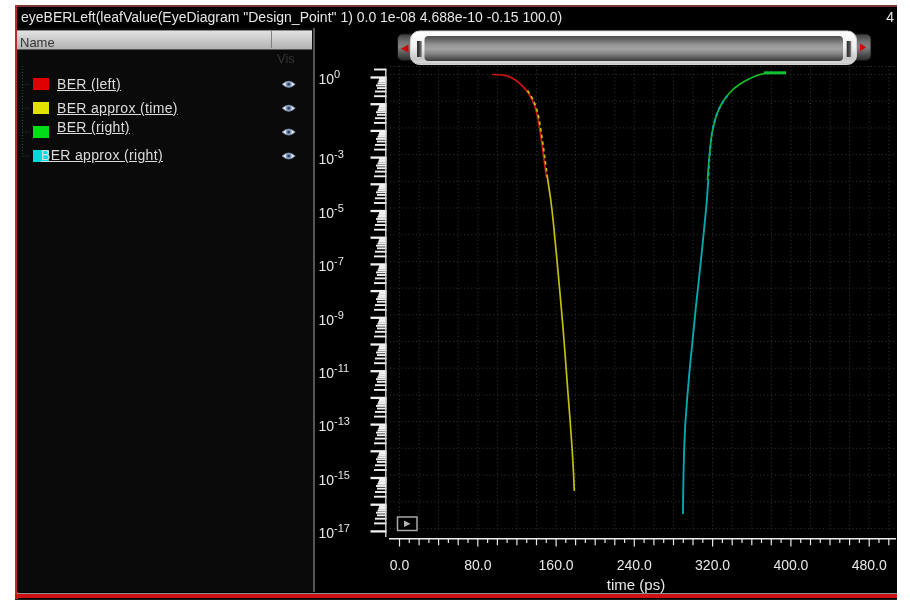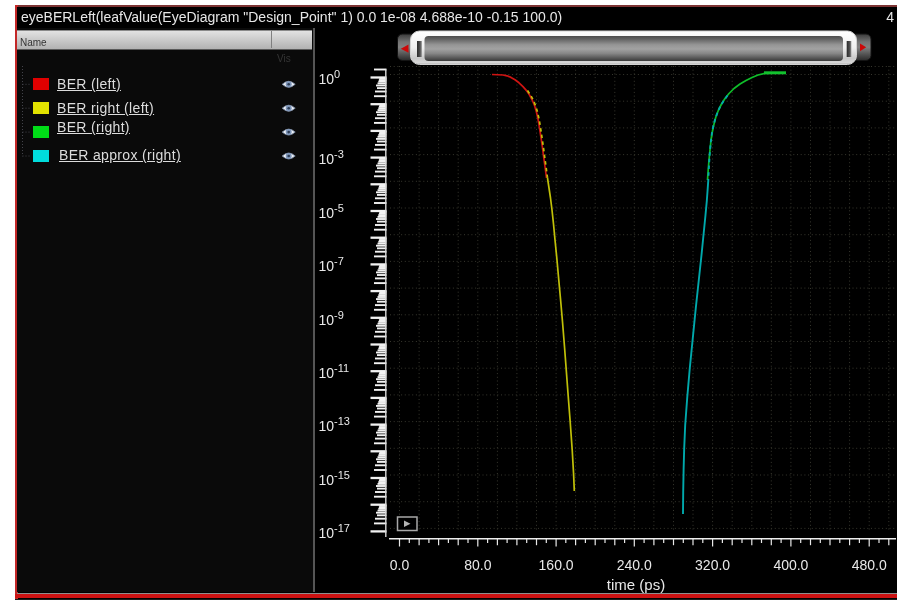--- a/index.html
+++ b/index.html
@@ -11,21 +11,21 @@
 #bGray { position:absolute; left:17px; top:592.5px; width:880px; height:1.8px; background:#8f8f8f; }
 #bRed { position:absolute; left:15px; top:594.3px; width:882px; height:4.2px; background:#cc1212; }
 #bDark { position:absolute; left:15px; top:598.5px; width:882px; height:1.5px; background:#1c1c1c; }
 #title { position:absolute; left:17px; top:7px; width:880px; height:21px; background:#000;
   color:#e6e6e6; font-size:14px; line-height:21px; padding-left:4px; white-space:nowrap; }
 #title .r4 { position:absolute; right:3px; top:0; }
 #lpanel { position:absolute; left:17px; top:28px; width:296px; height:564px; background:#0a0a0a; }
 #hdr { position:absolute; left:0; top:2px; width:295px; height:20px;
   background:linear-gradient(180deg,#e2e2e2 0%,#cccccc 45%,#b2b2b2 100%);
   border-top:1px solid #8a8a8a; border-bottom:1.5px solid #5a5a5a;
-  color:#353535; font-size:10px; line-height:18px; }
+  color:#353535; font-size:13px; line-height:18px; }
 #hdr .nm { position:absolute; left:3px; top:3px; }
 #hdr .dv { position:absolute; left:254px; top:0; width:1px; height:17px; background:#808080; }
 #hdr .vs { position:absolute; left:260px; top:19px; }
 .sw { position:absolute; width:16px; height:12px; }
 .lt { position:absolute; color:#dcdcdc; font-size:14px; letter-spacing:0.33px; white-space:pre;text-decoration:underline; }
 #lsvg { position:absolute; left:0; top:0; }
 #pdiv { position:absolute; left:313px; top:28px; width:2px; height:564px; background:#555555; }
 #plot { position:absolute; left:313px; top:28px; }
 </style></head>
 <body>
@@ -68,25 +68,25 @@
 </g>
 <g transform="translate(264.7,122.8)">
 <path d="M0.5,5.2 Q7,-0.8 13.5,5.2 Q7,11.2 0.5,5.2" fill="#eef1f6" stroke="#7888a0" stroke-width="0.9"></path>
 <circle cx="7" cy="5.2" r="3" fill="#7e96ba"></circle>
           <circle cx="7" cy="5.2" r="1.3" fill="#2c3c55"></circle>
 </g>
     </svg>
     <div class="sw" style="left:16px;top:50.3px;background:#e00000"></div>
       <div class="lt" style="left:40px;top:47.6px">BER (left)</div>
 <div class="sw" style="left:16px;top:74.2px;background:#e2e200"></div>
-      <div class="lt" style="left:40px;top:71.5px">BER right (left)</div>
+      <div class="lt" style="left:40px;top:71.5px">BER approx (time)</div>
 <div class="sw" style="left:16px;top:98.1px;background:#00dc17"></div>
       <div class="lt" style="left:40px;top:91px">BER (right)</div>
 <div class="sw" style="left:16px;top:122.0px;background:#00dcdc"></div>
-      <div class="lt" style="left:42px;top:119.3px">BER approx (right)</div>
+      <div class="lt" style="left:24px;top:119.3px">BER approx (right)</div>
   </div>
   <div id="pdiv"></div>
   <svg id="plot" width="584" height="565" viewBox="313 28 584 565">
     <defs>
       <linearGradient id="trk" x1="0" y1="0" x2="0" y2="1">
         <stop offset="0" stop-color="#3a3a3a"></stop>
           <stop offset="0.3" stop-color="#747474"></stop>
         <stop offset="0.5" stop-color="#828282"></stop>
           <stop offset="0.75" stop-color="#565656"></stop>
         <stop offset="1" stop-color="#2a2a2a"></stop>

